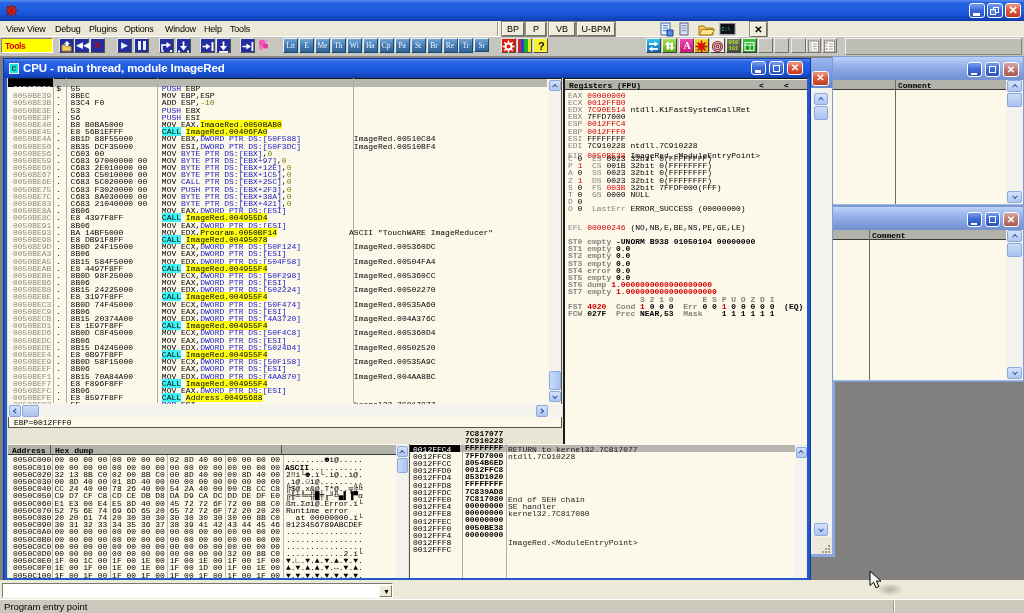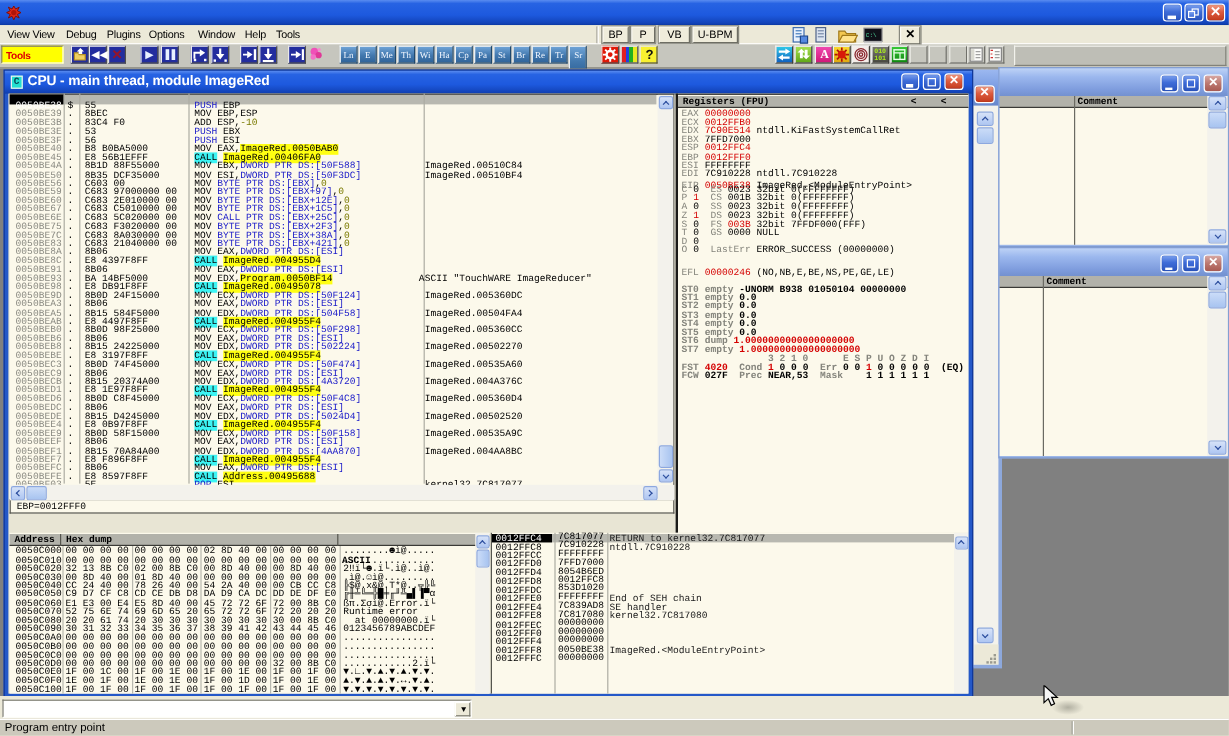--- a/index.html
+++ b/index.html
@@ -136,21 +136,21 @@
 <div class="lbtn" style="left:314.9px;top:38px;width:15px;height:15px;">Me</div>
 <div class="lbtn" style="left:330.85px;top:38px;width:15px;height:15px;">Th</div>
 <div class="lbtn" style="left:346.8px;top:38px;width:15px;height:15px;">Wi</div>
 <div class="lbtn" style="left:362.75px;top:38px;width:15px;height:15px;">Ha</div>
 <div class="lbtn" style="left:378.7px;top:38px;width:15px;height:15px;">Cp</div>
 <div class="lbtn" style="left:394.65px;top:38px;width:15px;height:15px;">Pa</div>
 <div class="lbtn" style="left:410.6px;top:38px;width:15px;height:15px;">St</div>
 <div class="lbtn" style="left:426.55px;top:38px;width:15px;height:15px;">Br</div>
 <div class="lbtn" style="left:442.5px;top:38px;width:15px;height:15px;">Re</div>
 <div class="lbtn" style="left:458.45px;top:38px;width:15px;height:15px;">Tr</div>
-<div class="lbtn" style="left:474.4px;top:38px;width:15px;height:24px;">Sr</div>
+<div class="lbtn" style="left:474.4px;top:38px;width:15px;height:14px;">Sr</div>
 <div class="abs" style="left:501px;top:38px;width:15px;height:15px;background:#E01808;border:1px solid;border-color:#E8E8E8 #50504C #50504C #E8E8E8;"><svg width="13" height="13" viewBox="0 0 13 13">
       <circle cx="6.5" cy="6.5" r="3" fill="none" stroke="#fff" stroke-width="2"></circle>
       <g stroke="#fff" stroke-width="1.6">
         <path d="M6.5 0.5 L6.5 3"></path>
         <path d="M6.5 10 L6.5 12.5"></path>
         <path d="M0.5 6.5 L3 6.5"></path>
         <path d="M10 6.5 L12.5 6.5"></path>
         <path d="M2.3 2.3 L4 4"></path>
         <path d="M9 9 L10.7 10.7"></path>
         <path d="M10.7 2.3 L9 4"></path>
@@ -315,21 +315,21 @@
 <span class="gaddr">0050BE3F</span> .  56                 <span class="b">PUSH</span> ESI
 <span class="gaddr">0050BE40</span> .  B8 B0BA5000        MOV EAX,<span class="y">ImageRed.0050BAB0</span>
 <span class="gaddr">0050BE45</span> .  E8 56B1EFFF        <span class="cy">CALL</span> <span class="y">ImageRed.00406FA0</span>
 <span class="gaddr">0050BE4A</span> .  8B1D 88F55000      MOV EBX,<span class="b">DWORD PTR DS:[50F588]</span>           ImageRed.00510C84
 <span class="gaddr">0050BE50</span> .  8B35 DCF35000      MOV ESI,<span class="b">DWORD PTR DS:[50F3DC]</span>           ImageRed.00510BF4
 <span class="gaddr">0050BE56</span> .  C603 00            MOV <span class="b">BYTE PTR DS:[EBX]</span>,<span class="o">0</span>
 <span class="gaddr">0050BE59</span> .  C683 97000000 00   MOV <span class="b">BYTE PTR DS:[EBX+97]</span>,<span class="o">0</span>
 <span class="gaddr">0050BE60</span> .  C683 2E010000 00   MOV <span class="b">BYTE PTR DS:[EBX+12E]</span>,<span class="o">0</span>
 <span class="gaddr">0050BE67</span> .  C683 C5010000 00   MOV <span class="b">BYTE PTR DS:[EBX+1C5]</span>,<span class="o">0</span>
 <span class="gaddr">0050BE6E</span> .  C683 5C020000 00   MOV <span class="b">CALL PTR DS:[EBX+25C]</span>,<span class="o">0</span>
-<span class="gaddr">0050BE75</span> .  C683 F3020000 00   MOV <span class="b">BYTE PTR DS:[EBX+2F3]</span>,<span class="o">0</span>
+<span class="gaddr">0050BE75</span> .  C683 F3020000 00   MOV <span class="b">PUSH PTR DS:[EBX+2F3]</span>,<span class="o">0</span>
 <span class="gaddr">0050BE7C</span> .  C683 8A030000 00   MOV <span class="b">BYTE PTR DS:[EBX+38A]</span>,<span class="o">0</span>
 <span class="gaddr">0050BE83</span> .  C683 21040000 00   MOV <span class="b">BYTE PTR DS:[EBX+421]</span>,<span class="o">0</span>
 <span class="gaddr">0050BE8A</span> .  8B06               MOV EAX,<span class="b">DWORD PTR DS:[ESI]</span>
 <span class="gaddr">0050BE8C</span> .  E8 4397F8FF        <span class="cy">CALL</span> <span class="y">ImageRed.004955D4</span>
 <span class="gaddr">0050BE91</span> .  8B06               MOV EAX,<span class="b">DWORD PTR DS:[ESI]</span>
 <span class="gaddr">0050BE93</span> .  BA 14BF5000        MOV EDX,<span class="y">Program.0050BF14</span>               ASCII "TouchWARE ImageReducer"
 <span class="gaddr">0050BE98</span> .  E8 DB91F8FF        <span class="cy">CALL</span> <span class="y">ImageRed.00495078</span>
 <span class="gaddr">0050BE9D</span> .  8B0D 24F15000      MOV ECX,<span class="b">DWORD PTR DS:[50F124]</span>           ImageRed.005360DC
 <span class="gaddr">0050BEA3</span> .  8B06               MOV EAX,<span class="b">DWORD PTR DS:[ESI]</span>
 <span class="gaddr">0050BEA5</span> .  8B15 584F5000      MOV EDX,<span class="b">DWORD PTR DS:[504F58]</span>           ImageRed.00504FA4
@@ -390,21 +390,21 @@
 <span class="g">Z</span> <span class="r">1</span>  <span class="g">DS</span> 0023 32bit 0(FFFFFFFF)
 <span class="g">S</span> 0  <span class="g">FS</span> <span class="r">003B</span> 32bit 7FFDF000(FFF)
 <span class="g">T</span> 0  <span class="g">GS</span> 0000 NULL
 <span class="g">D</span> 0
 <span class="g">O</span> 0  <span class="g">LastErr</span> ERROR_SUCCESS (00000000)</pre>
 <pre style="left:568px;top:223.5px;line-height:7.2px;"><span class="g">EFL</span> <span class="r">00000246</span> (NO,NB,E,BE,NS,PE,GE,LE)</pre>
 <pre style="left:568px;top:238px;line-height:7.2px;font-weight:bold;"><span class="g">ST0 empty</span> -UNORM B938 01050104 00000000
 <span class="g">ST1 empty</span> 0.0
 <span class="g">ST2 empty</span> 0.0
 <span class="g">ST3 empty</span> 0.0
-<span class="g">ST4 empty</span> 0.0
+<span class="g">ST4 error</span> 0.0
 <span class="g">ST5 empty</span> 0.0
 <span class="g">ST6 dump</span> <span class="r">1.0000000000000000000</span>
 <span class="g">ST7 empty</span> <span class="r">1.0000000000000000000</span>
 <span class="g">               3 2 1 0      E S P U O Z D I</span>
 <span class="g">FST</span> <span class="r">4020</span>  <span class="g">Cond</span> <span class="r">1</span> 0 0 0  <span class="g">Err</span> 0 0 <span class="r">1</span> 0 0 0 0 0  (EQ)
 <span class="g">FCW</span> 027F  <span class="g">Prec</span> NEAR,53  <span class="g">Mask</span>    1 1 1 1 1 1</pre>
 <div class="abs" style="left:8px;top:417px;width:554px;height:11px;background:#FCF9EB;border:1px solid #55554E;border-top:none;"></div>
 <pre style="left:14px;top:419px;">EBP=0012FFF0</pre>
 <div class="abs" style="left:8px;top:444px;width:400px;height:134px;background:#FCF9EB;"></div>
 <div class="hdr" style="left:8px;top:445px;width:400px;height:10px;">
@@ -486,21 +486,21 @@
 0012FFD8
 0012FFDC
 0012FFE0
 0012FFE4
 0012FFE8
 0012FFEC
 0012FFF0
 0012FFF4
 0012FFF8
 0012FFFC</pre>
-<pre style="left:465px;top:444px;">7C817077
+<pre style="left:465px;top:430px;font-weight:bold;">7C817077
 7C910228
 FFFFFFFF
 7FFD7000
 8054B6ED
 0012FFC8
 853D1020
 FFFFFFFF
 7C839AD8
 7C817080
 00000000

